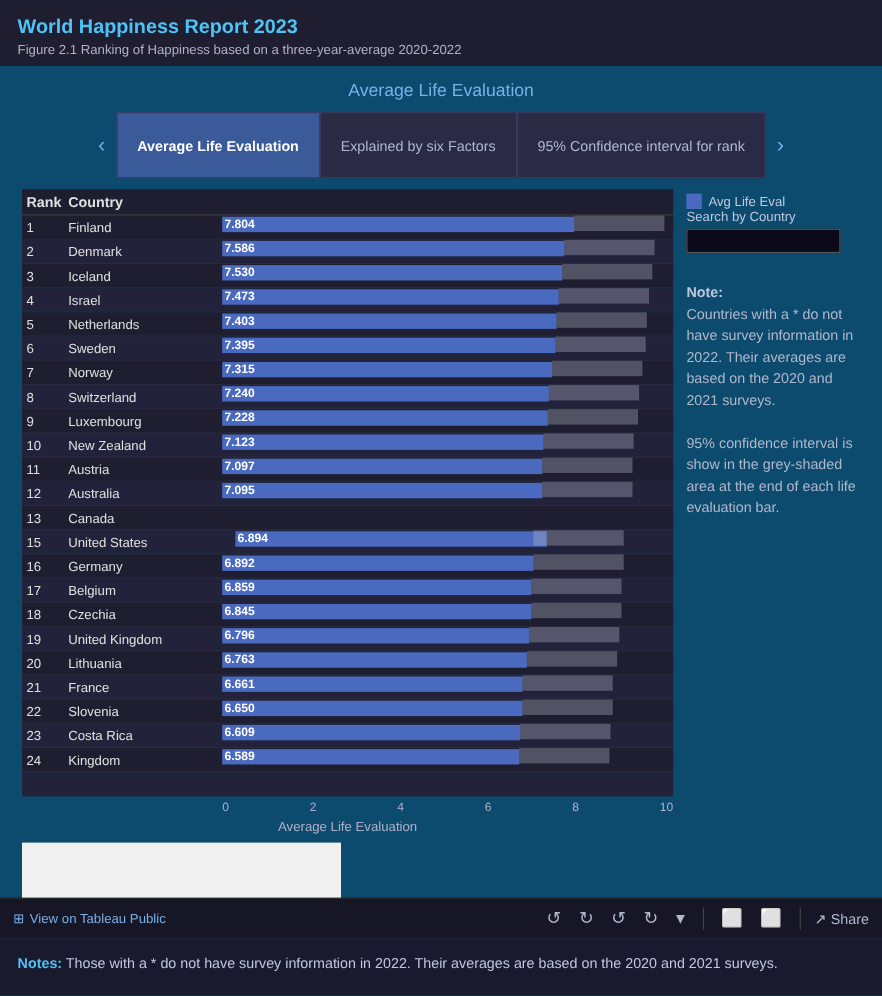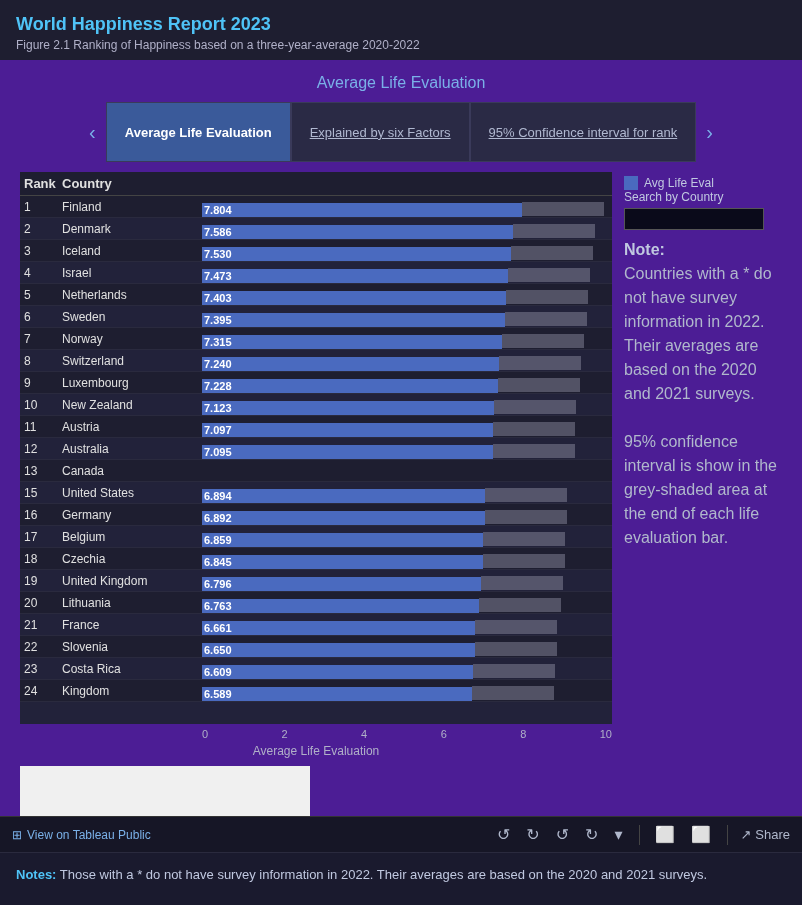--- a/index.html
+++ b/index.html
@@ -22,21 +22,21 @@
       color: #4fc3f7;
       font-size: 18px;
       font-weight: bold;
     }
     .header-subtitle {
       color: #b0b0c8;
       font-size: 12px;
       margin-top: 3px;
     }
     .chart-section {
-      background: #4c1d95;
+      background: #0c4a6e;
       padding: 0 10px;
     }
     .chart-title {
       text-align: center;
       color: #7ab0e8;
       font-size: 16px;
       padding: 14px 0 10px 0;
     }
     .tab-nav {
       display: flex;
@@ -69,21 +69,20 @@
       min-width: 140px;
     }
     .tab-item.active {
       background: #3a5a9a;
       color: #fff;
       font-weight: bold;
     }
     .tab-item.inactive {
       background: #2a2a45;
       color: #b0b8d0;
-      text-decoration: underline;
     }
     .content-area {
       display: flex;
       padding: 0 10px 0 10px;
     }
     .table-chart-area {
       flex: 1;
     }
     .table-header {
       display: flex;
@@ -128,21 +127,21 @@
       width: 140px;
       color: #e0e0e0;
       flex-shrink: 0;
       font-size: 12px;
     }
     .bar-cell {
       flex: 1;
       position: relative;
       height: 22px;
       display: flex;
-      align-items: flex-end;
+      align-items: flex-start;
     }
     .bar-wrapper {
       position: relative;
       width: 100%;
       height: 16px;
       display: flex;
       align-items: center;
     }
     .bar-fill {
       height: 14px;
@@ -211,24 +210,24 @@
     }
     .search-input {
       width: 140px;
       background: #0a0a1a;
       border: 1px solid #555;
       color: #e0e0e0;
       padding: 3px 5px;
       font-size: 12px;
     }
     .note-text {
-      font-size: 16px;
+      font-size: 13px;
       color: #b0b8cc;
       line-height: 1.5;
-      margin-top: 8px;
+      margin-top: 26px;
     }
     .note-text strong {
       color: #c0c8e0;
     }
     .bottom-toolbar {
       background: #161626;
       display: flex;
       align-items: center;
       padding: 6px 12px;
       border-top: 1px solid #333;
@@ -480,21 +479,21 @@
             </div>
             <div class="data-row">
               <div class="rank-cell">13</div>
               <div class="country-cell">Canada</div>
             </div>
             <div class="data-row">
               <div class="rank-cell">15</div>
               <div class="country-cell">United States</div>
               <div class="bar-cell">
                 <div class="bar-wrapper">
-                  <div class="bar-fill" style="width: 68.94%;">
+                  <div class="bar-fill" style="width: 68.94%; margin-left: 12px;">
                     <span class="bar-value">6.894</span>
                   </div>
                   <div class="bar-confidence" style="left: 68.94%; width: 20%;"></div>
                 </div>
               </div>
             </div>
             <div class="data-row">
               <div class="rank-cell">16</div>
               <div class="country-cell">Germany</div>
               <div class="bar-cell">

